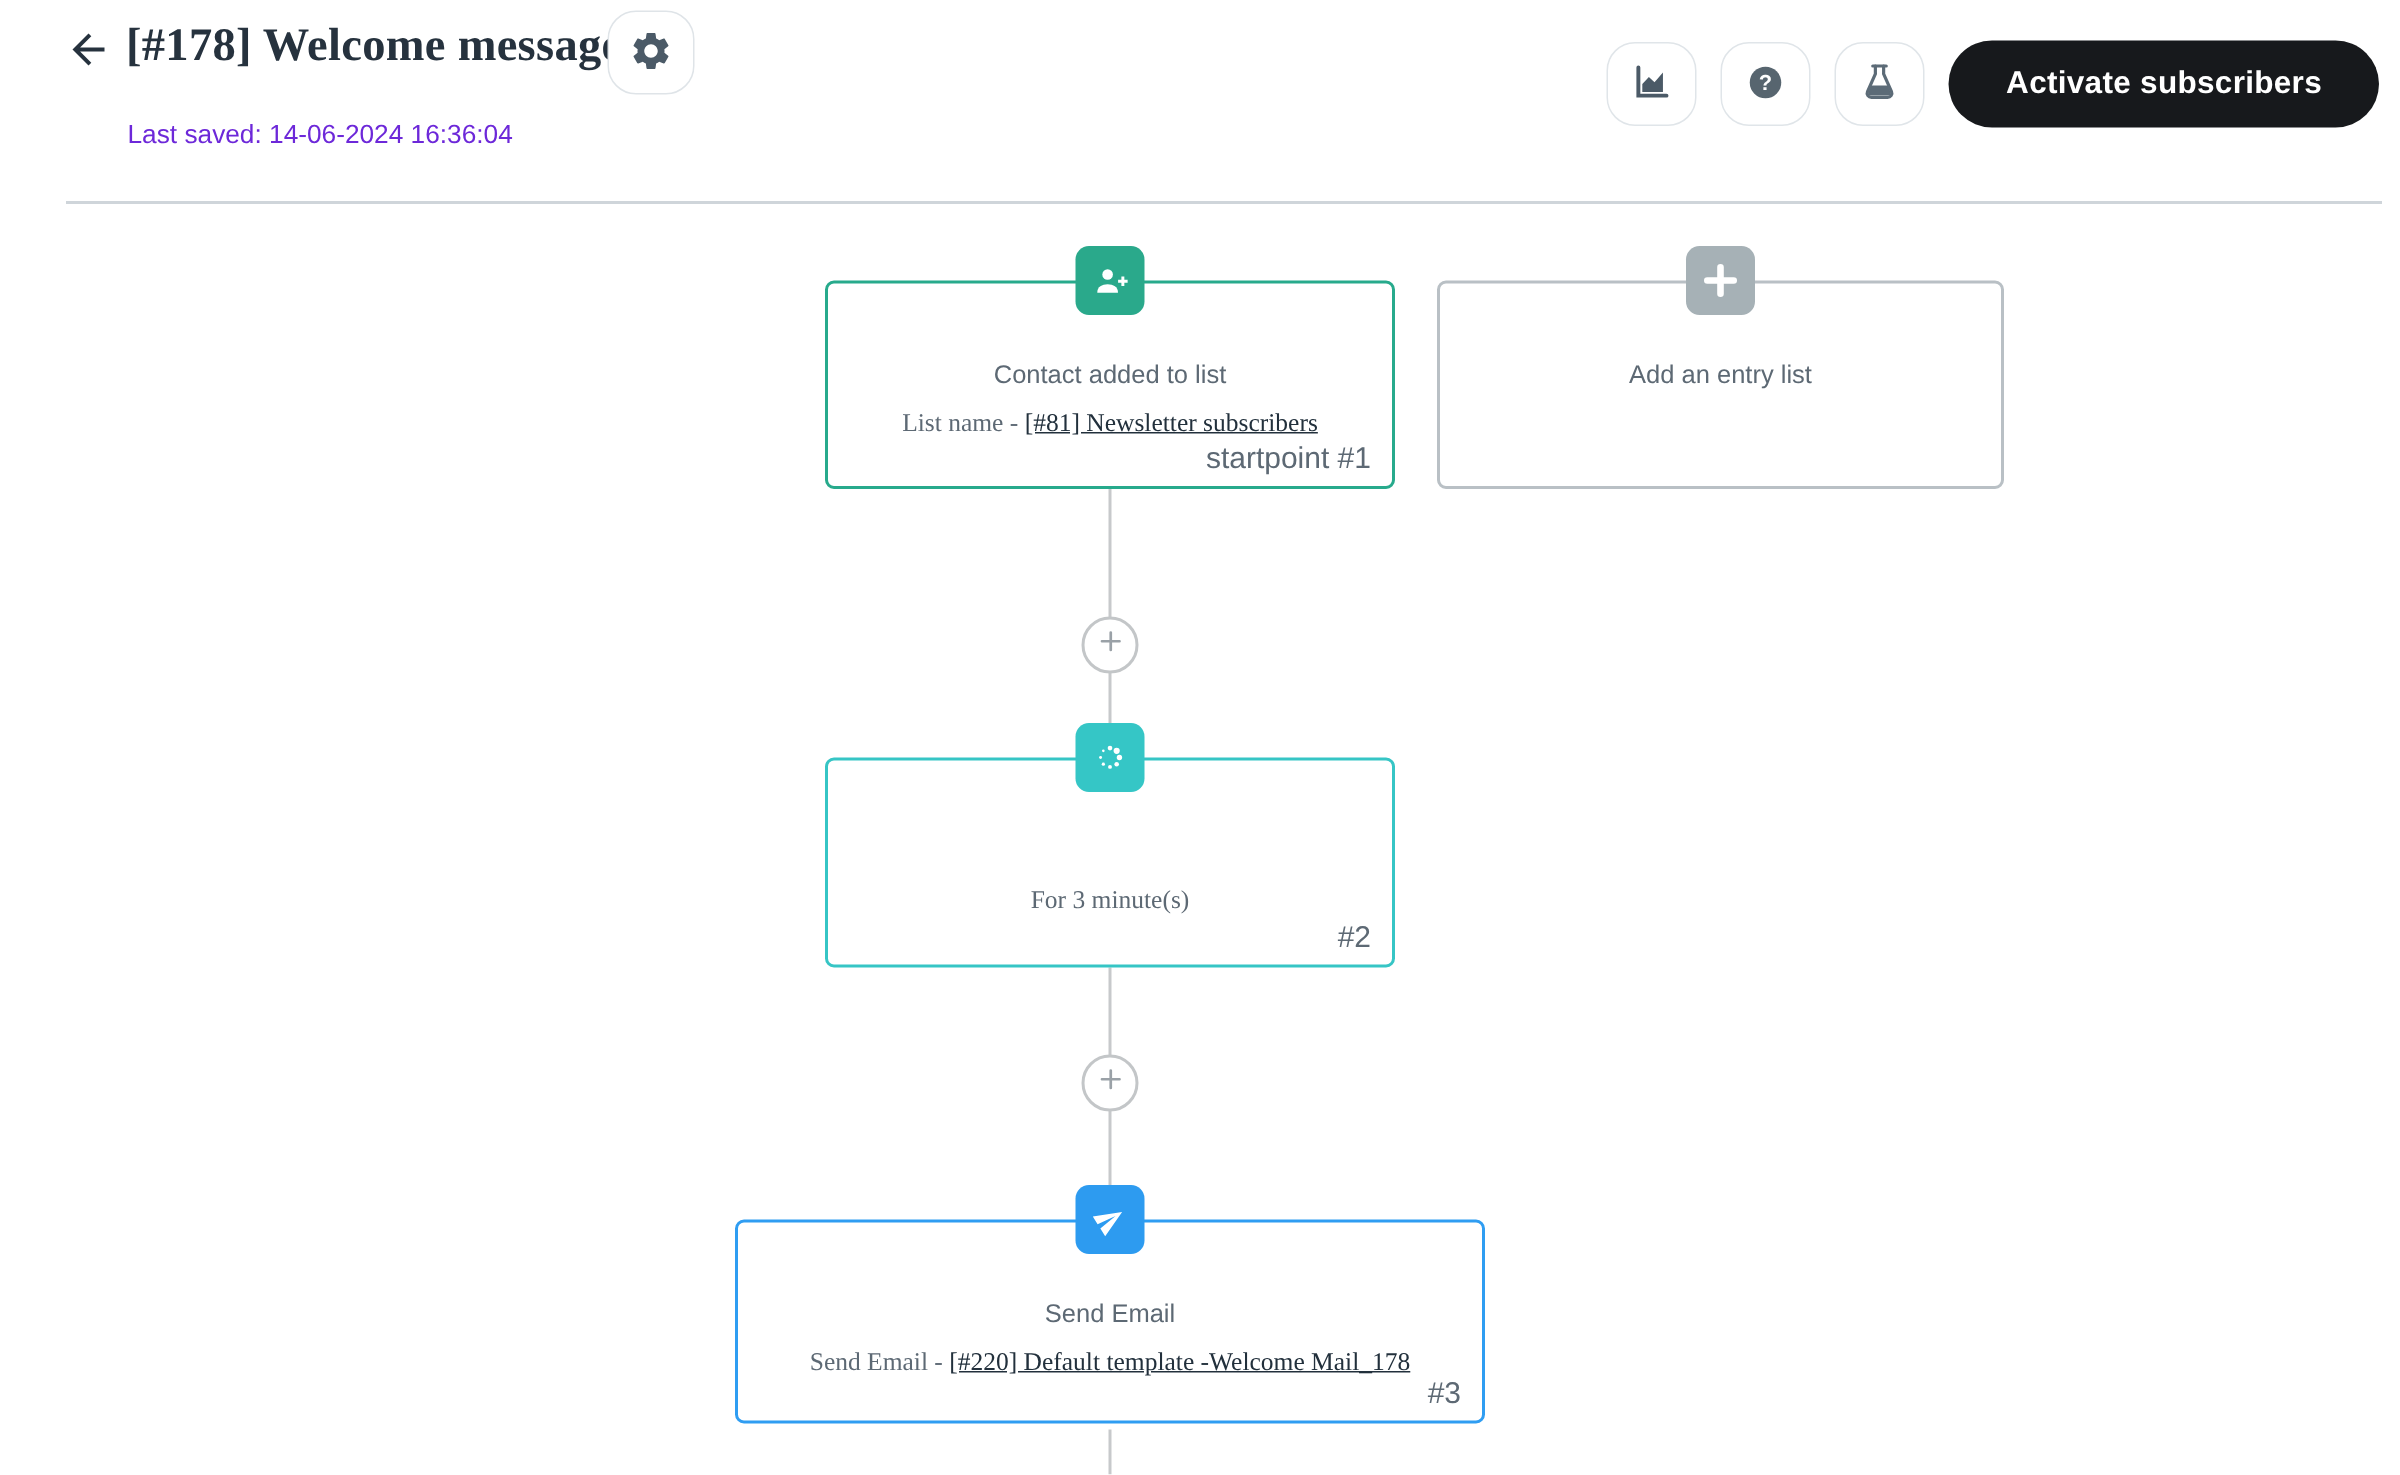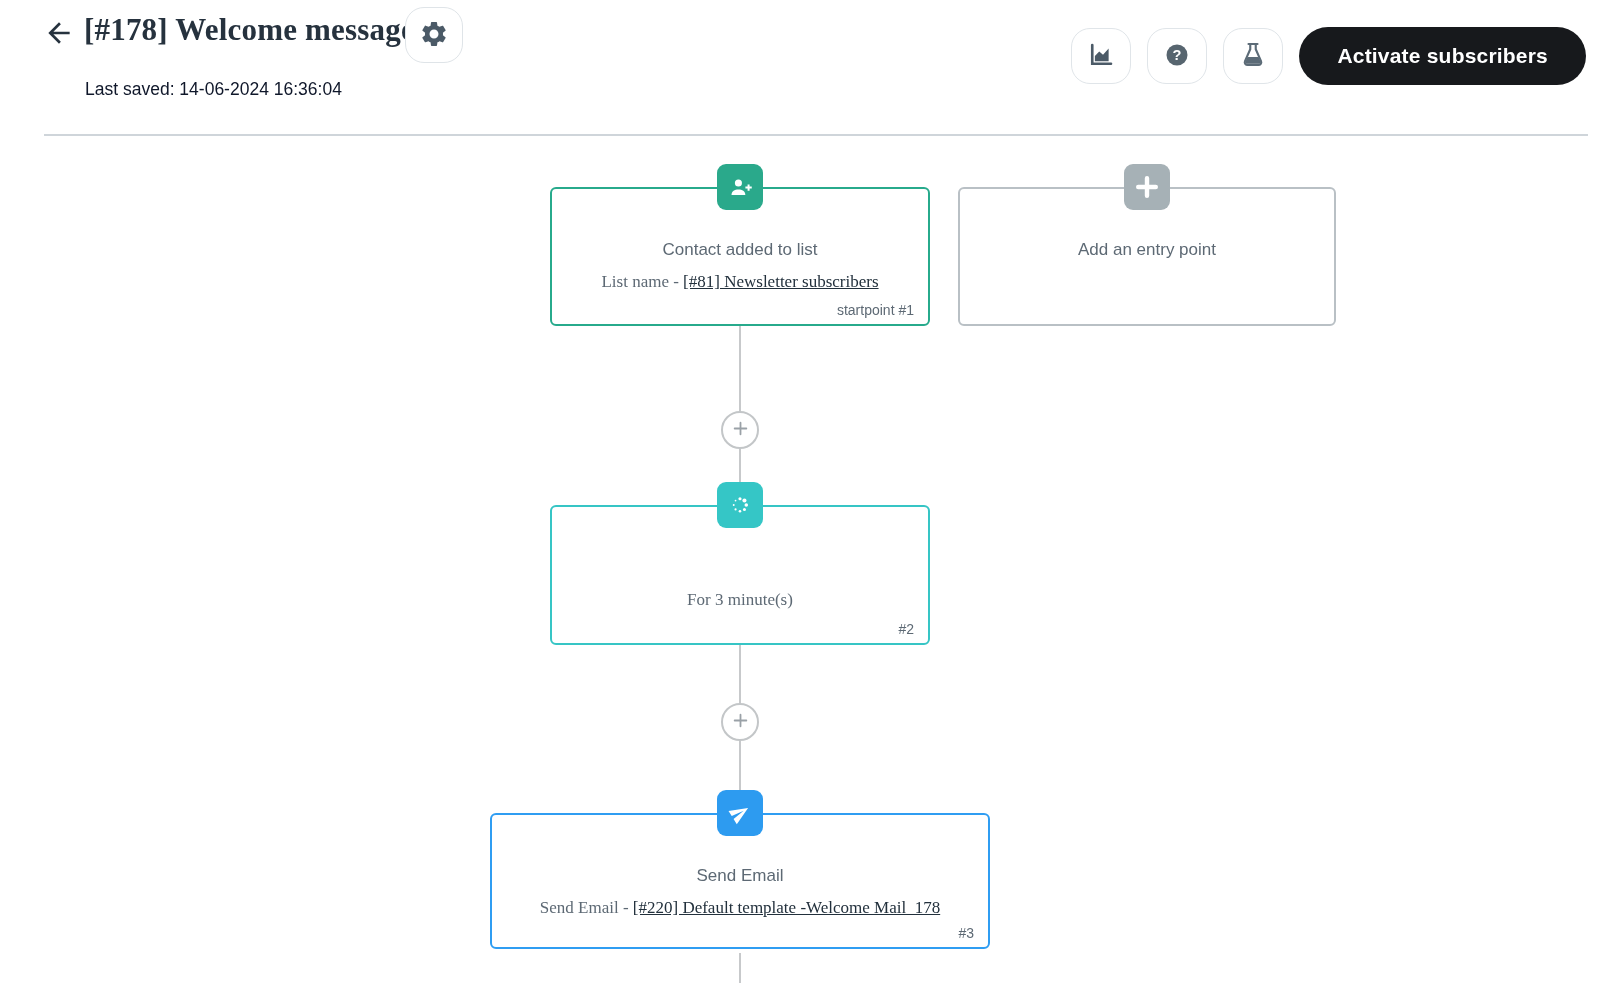--- a/index.html
+++ b/index.html
@@ -10,21 +10,21 @@
   
   .header { position:absolute; top:0; left:0; width:1600px; height:134px; background:#fff; }
   .back-btn { position:absolute; left:42px; top:17px; width:34px; height:34px;
               border:none; background:transparent; cursor:pointer; padding:0; }
   .page-title { position:absolute; left:84px; top:12px;
                 font-family:"Liberation Serif","DejaVu Serif",serif;
                 font-weight:700; font-size:31px; color:#26323e; letter-spacing:.2px; }
   .settings-btn { position:absolute; left:405px; top:7px; width:58px; height:56px;
                   background:#fff; border:1px solid #dfe4e8; border-radius:19px;
                   display:flex; align-items:center; justify-content:center; cursor:pointer; }
-  .last-saved { position:absolute; left:85px; top:79px; font-size:17.5px; color:#0f172a;text-align:right; }
+  .last-saved { position:absolute; left:85px; top:79px; font-size:17.5px; color:#6d28d9;text-align:right; }
 
   .header-actions { position:absolute; top:27px; right:14px; height:58px;
                     display:flex; align-items:center; gap:16px; }
   .icon-btn { width:60px; height:56px; background:#fff; border:1px solid #e0e5e9;
               border-radius:19px; display:flex; align-items:center; justify-content:center;
               cursor:pointer; }
   .activate-btn { height:58px; padding:0 38px; background:#17191c; color:#fff;
                   border:none; border-radius:29px; font-size:21px; font-weight:700;
                   font-family:"Liberation Sans",sans-serif; cursor:pointer; letter-spacing:.2px; }
 
@@ -36,21 +36,21 @@
   .node { position:absolute; background:#fff; border-radius:6px; }
   .node-startpoint { left:550px; top:51px;  width:380px; height:139px; border:2px solid #27aa8c; }
   .node-entry      { left:958px; top:51px;  width:378px; height:139px; border:2px solid #b9c0c5; cursor:pointer; }
   .node-wait       { left:550px; top:369px; width:380px; height:140px; border:2px solid #36c5c5; }
   .node-send       { left:490px; top:677px; width:500px; height:136px; border:2px solid #2f9df2; }
 
   .node-title { position:absolute; top:51px; left:0; width:100%; text-align:center;
                 font-size:17px; color:#5d6974; }
   .node-sub   { position:absolute; top:83px; left:0; width:100%; text-align:center;
                 font-size:17px; color:#5d6974; white-space:nowrap;font-family:Liberation Serif, serif; }
-  .node-badge { position:absolute; bottom:6px; right:14px; font-size:14px; color:#5d6974; }
+  .node-badge { position:absolute; bottom:6px; right:14px; font-size:20px; color:#5d6974; }
   .node-link  { color:#22303c; text-decoration:underline; cursor:pointer; }
 
   .node-icon { position:absolute; width:46px; height:46px; border-radius:9px;
                display:flex; align-items:center; justify-content:center; z-index:3; }
   .icon-green { background:#2aa98b; }
   .icon-gray  { background:#a6b1b6; }
   .icon-teal  { background:#35c6c6; }
   .icon-blue  { background:#2d9bf0; }
   .ni-1 { left:717px; top:28px; }
   .ni-2 { left:1124px; top:28px; }
@@ -183,21 +183,21 @@
 
     <div class="node node-startpoint">
       <div class="node-title">Contact added to list</div>
       <div class="node-sub">
         <span>List name - </span><span class="node-link">[#81] Newsletter subscribers</span>
       </div>
       <div class="node-badge">startpoint #1</div>
     </div>
 
     <div class="node node-entry">
-      <div class="node-title">Add an entry point</div>
+      <div class="node-title">Add an entry list</div>
     </div>
 
     <div class="node node-wait">
       <div class="node-sub">For 3 minute(s)</div>
       <div class="node-badge">#2</div>
     </div>
 
     <div class="node node-send">
       <div class="node-title">Send Email</div>
       <div class="node-sub">

